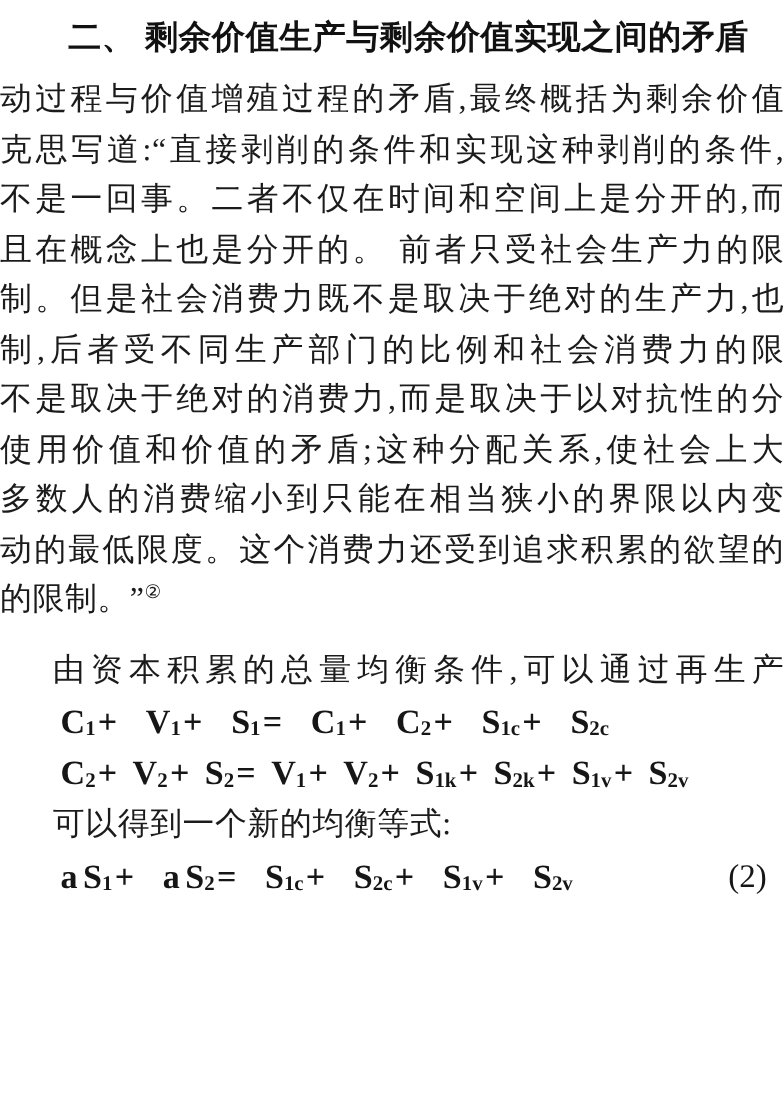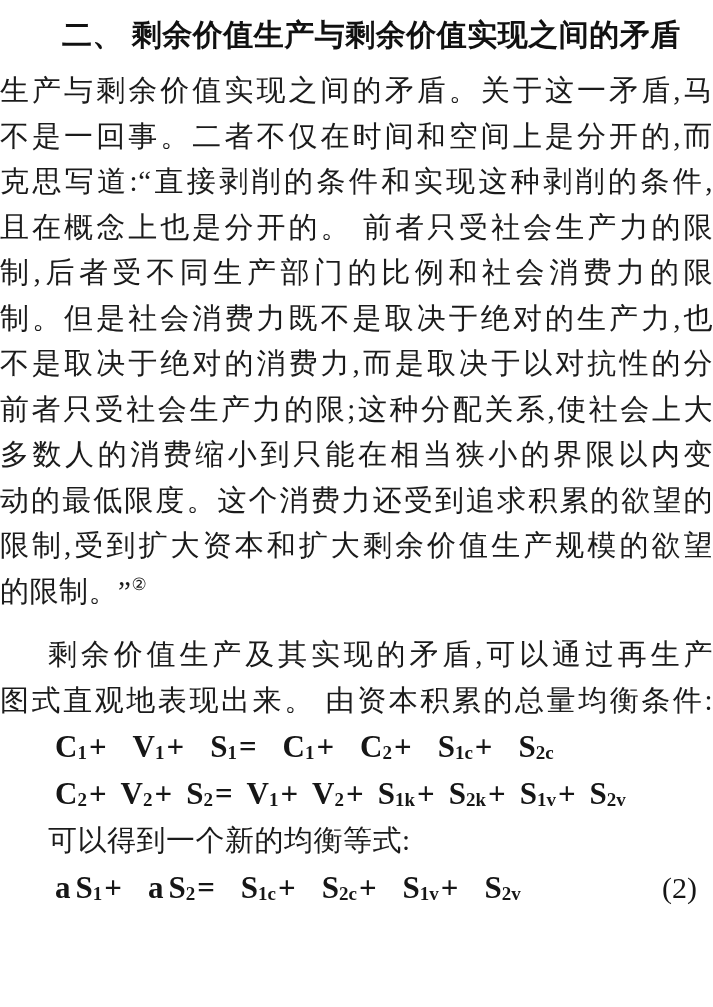--- a/index.html
+++ b/index.html
@@ -88,37 +88,35 @@
   .lead-in { height: 47px; line-height: 47px; }
 </style>
 </head>
 <body>
 
 <div class="page">
 
   <h1 class="title">二、 剩余价值生产与剩余价值实现之间的矛盾</h1>
 
   <div class="para para-1">
-    <div class="line justify">生产与剩余价值实现之间的矛盾。关于这一矛盾,马</div>
+    <div class="line justify">动过程与价值增殖过程的矛盾,最终概括为剩余价值</div>
+    <div class="line justify">克思写道:“直接剥削的条件和实现这种剥削的条件,</div>
     <div class="line justify">不是一回事。二者不仅在时间和空间上是分开的,而</div>
-    <div class="line justify">克思写道:“直接剥削的条件和实现这种剥削的条件,</div>
     <div class="line justify">且在概念上也是分开的。 前者只受社会生产力的限</div>
+    <div class="line justify">制。但是社会消费力既不是取决于绝对的生产力,也</div>
     <div class="line justify">制,后者受不同生产部门的比例和社会消费力的限</div>
-    <div class="line justify">制。但是社会消费力既不是取决于绝对的生产力,也</div>
     <div class="line justify">不是取决于绝对的消费力,而是取决于以对抗性的分</div>
-    <div class="line justify">前者只受社会生产力的限;这种分配关系,使社会上大</div>
+    <div class="line justify">使用价值和价值的矛盾;这种分配关系,使社会上大</div>
     <div class="line justify">多数人的消费缩小到只能在相当狭小的界限以内变</div>
     <div class="line justify">动的最低限度。这个消费力还受到追求积累的欲望的</div>
-    <div class="line justify">限制,受到扩大资本和扩大剩余价值生产规模的欲望</div>
     <div class="line"><span>的限制。”</span><sup class="footnote-sup">②</sup></div>
   </div>
 
   <div class="para para-2">
-    <div class="line justify indent">剩余价值生产及其实现的矛盾,可以通过再生产</div>
-    <div class="line justify">图式直观地表现出来。 由资本积累的总量均衡条件:</div>
+    <div class="line justify indent">由资本积累的总量均衡条件,可以通过再生产</div>
   </div>
 
   <div class="equation wide"><span class="term"><span class="base">C</span><sub>1</sub><span class="op">+</span></span><span class="term"><span class="base">V</span><sub>1</sub><span class="op">+</span></span><span class="term"><span class="base">S</span><sub>1</sub><span class="op">=</span></span><span class="term"><span class="base">C</span><sub>1</sub><span class="op">+</span></span><span class="term"><span class="base">C</span><sub>2</sub><span class="op">+</span></span><span class="term"><span class="base">S</span><sub>1c</sub><span class="op">+</span></span><span class="term"><span class="base">S</span><sub>2c</sub></span></div>
 
   <div class="equation"><span class="term"><span class="base">C</span><sub>2</sub><span class="op">+</span></span><span class="term"><span class="base">V</span><sub>2</sub><span class="op">+</span></span><span class="term"><span class="base">S</span><sub>2</sub><span class="op">=</span></span><span class="term"><span class="base">V</span><sub>1</sub><span class="op">+</span></span><span class="term"><span class="base">V</span><sub>2</sub><span class="op">+</span></span><span class="term"><span class="base">S</span><sub>1k</sub><span class="op">+</span></span><span class="term"><span class="base">S</span><sub>2k</sub><span class="op">+</span></span><span class="term"><span class="base">S</span><sub>1v</sub><span class="op">+</span></span><span class="term"><span class="base">S</span><sub>2v</sub></span></div>
 
   <div class="line indent lead-in">可以得到一个新的均衡等式:</div>
 
   <div class="eq-row">
     <div class="equation wide"><span class="term"><span class="pre">a</span><span class="base">S</span><sub>1</sub><span class="op">+</span></span><span class="term"><span class="pre">a</span><span class="base">S</span><sub>2</sub><span class="op">=</span></span><span class="term"><span class="base">S</span><sub>1c</sub><span class="op">+</span></span><span class="term"><span class="base">S</span><sub>2c</sub><span class="op">+</span></span><span class="term"><span class="base">S</span><sub>1v</sub><span class="op">+</span></span><span class="term"><span class="base">S</span><sub>2v</sub></span></div>

